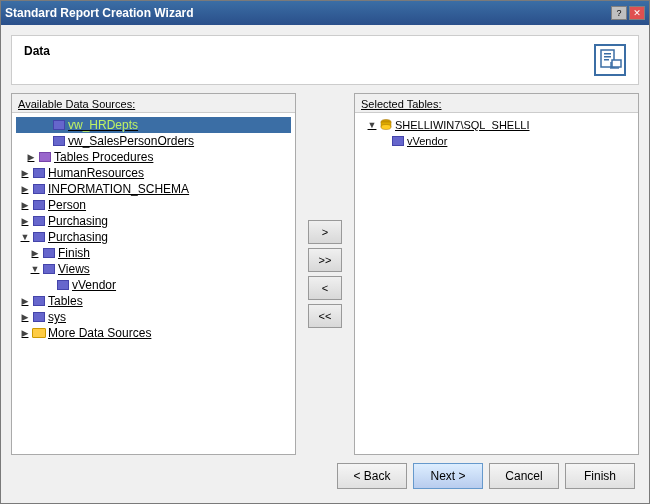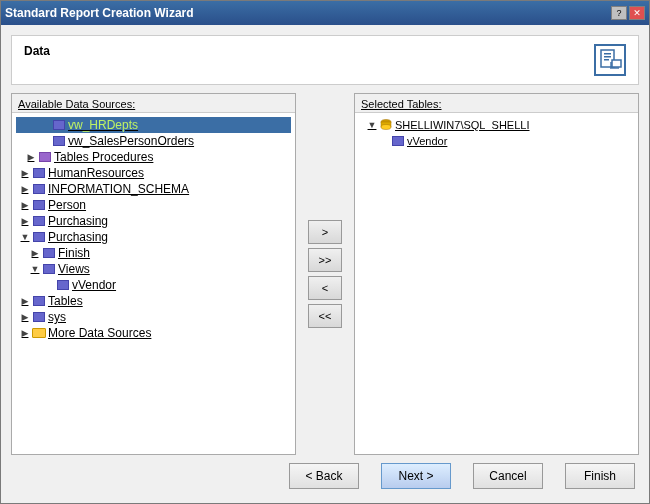--- a/index.html
+++ b/index.html
@@ -185,21 +185,21 @@
       cursor: pointer;
       font-size: 11px;
       display: flex;
       align-items: center;
       justify-content: center;
     }
     .footer {
       display: flex;
       justify-content: flex-end;
       padding: 8px 4px 4px 4px;
-      gap: 22px;
+      gap: 6px;
       flex-shrink: 0;
     }
     .footer-btn {
       min-width: 70px;
       height: 26px;
       padding: 0 12px;
       background: linear-gradient(to bottom, #f5f5f5, #e0e0e0);
       border: 1px solid #999;
       cursor: pointer;
       font-size: 12px;

